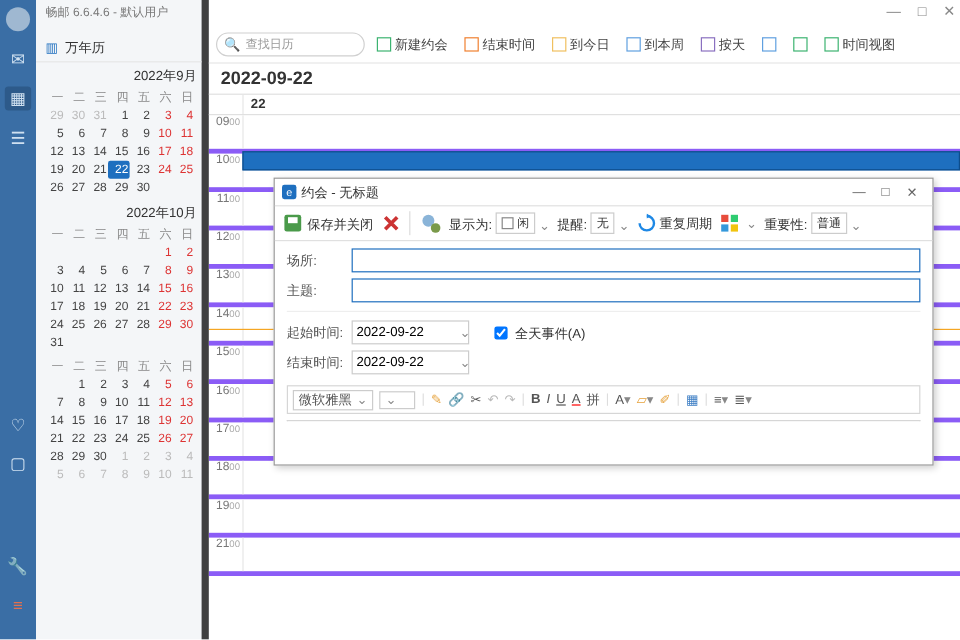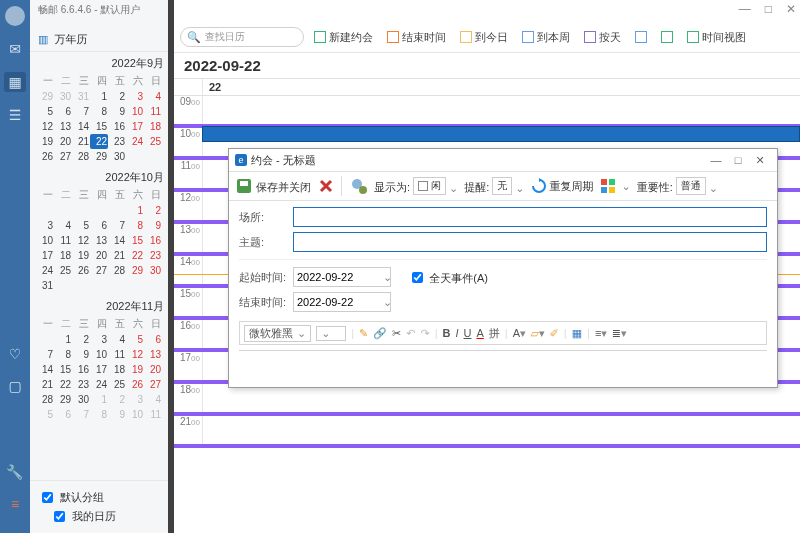--- a/index.html
+++ b/index.html
@@ -208,21 +208,20 @@
                 <td class="  "></td>
                 <td class="  "></td>
                 <td class="  "></td>
                 <td class=" red "></td>
                 <td class=" red "></td>
               </tr>
             </tbody>
           </table>
         </div>
         <div class="cal">
-          <div class="mtitle">2022年11月</div>
           <table>
             <tbody>
               <tr class="wk">
                 <td class="">一</td>
                 <td class="">二</td>
                 <td class="">三</td>
                 <td class="">四</td>
                 <td class="">五</td>
                 <td class="red">六</td>
                 <td class="red">日</td>
@@ -278,30 +277,20 @@
                 <td class="dim  ">7</td>
                 <td class="dim  ">8</td>
                 <td class="dim  ">9</td>
                 <td class="dim  ">10</td>
                 <td class="dim  ">11</td>
               </tr>
             </tbody>
           </table>
         </div>
       </div>
-    <div class="side-bottom">
-      <label>
-          <input type="checkbox" class="chk" checked="" style="">
-          <span>默认分组</span>
-        </label>
-      <label style="padding-left:12px">
-          <input type="checkbox" class="chk" checked="" style="">
-          <span>我的日历</span>
-        </label>
-    </div>
   </div>
 
   <div class="main">
     <div class="winbtns">
       <span>—</span>
       <span>□</span>
       <span>✕</span>
     </div>
     <div style="height:22px"></div>
     <div class="toolbar">
@@ -381,20 +370,24 @@
         <div class="trow">
           <div class="hr">16<span class="mn">00</span></div>
           <div class="slot"></div>
         </div>
         <div class="trow">
           <div class="hr">17<span class="mn">00</span></div>
           <div class="slot"></div>
         </div>
         <div class="trow">
           <div class="hr">18<span class="mn">00</span></div>
+          <div class="slot"></div>
+        </div>
+        <div class="trow">
+          <div class="hr">19<span class="mn">00</span></div>
           <div class="slot"></div>
         </div>
         <div class="trow">
           <div class="hr">21<span class="mn">00</span></div>
           <div class="slot"></div>
         </div>
       </div>
   </div>
 
   <div class="dialog">

